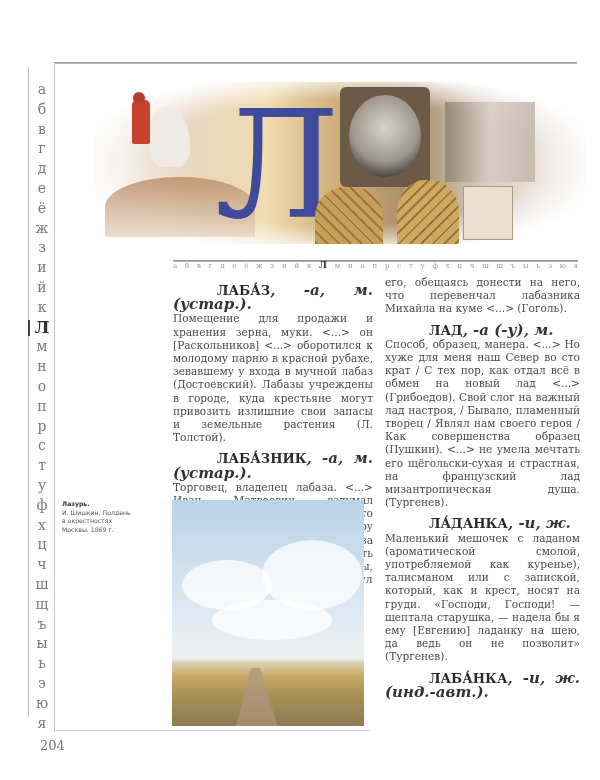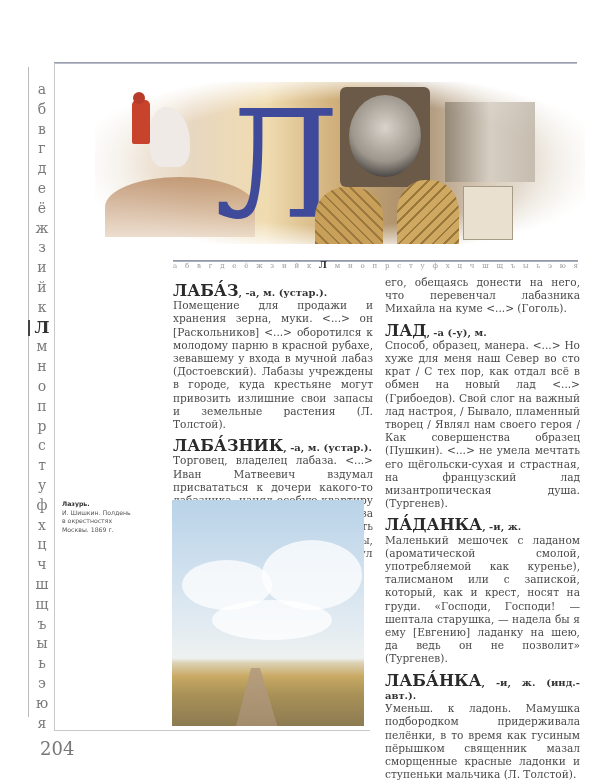--- a/index.html
+++ b/index.html
@@ -47,35 +47,35 @@
   .strip-line { position:absolute; left:173px; top:260px; width:405px; height:2px; background:linear-gradient(#858aa0,#b8bccb); }
   .strip { position:absolute; left:173px; top:262px; width:405px; display:flex; justify-content:space-between;
            font-size:7px; color:#9a9a9a; }
   .strip span.active { color:#333; font-weight:bold; font-size:9px; margin-top:-2px; }
 
   
   .col { position:absolute; font-size:10.6px; line-height:13.2px; color:#4a4a4a; }
   .col-left { left:173px; top:284px; width:200px; }
   .col-right { left:385px; top:276px; width:195px; }
   .entry { margin-bottom:8px; text-align:justify; }
-  .head { font-weight:bold; color:#2a2a2a; font-size:16px; }
-  .gram { font-weight:bold; font-size:10px; color:#333; }
+  .head { font-weight:bold; color:#2a2a2a; font-size:13px;margin-left:44px; }
+  .gram { font-style:italic; font-weight:bold; font-size:15px; color:#333; }
   .quote { }
 
   
   .caption { position:absolute; left:62px; top:500px; width:100px; font-family:"DejaVu Sans", sans-serif;
              font-size:6.2px; line-height:8.5px; color:#555; }
   .caption .title { font-weight:bold; color:#333; }
   .painting { position:absolute; left:172px; top:500px; width:192px; height:226px; overflow:hidden;
               background:linear-gradient(180deg,#b9d3e8 0%, #cfe0ee 30%, #e2ebf2 55%, #eef1f0 70%, #dcd3b6 72%, #c9a964 78%, #a99157 86%, #8c7b52 100%); }
   .painting .cloud { position:absolute; border-radius:50%; background:rgba(255,255,255,.75); }
   .painting .road { position:absolute; left:55px; top:168px; width:60px; height:70px;
                     background:linear-gradient(#b79f7e,#9f8868); clip-path:polygon(40% 0,55% 0,90% 100%,10% 100%); }
 
-  .page-num { position:absolute; left:40px; top:738px; font-size:18px; color:#777; font-family:"DejaVu Serif", serif; }
+  .page-num { position:absolute; left:40px; top:738px; font-size:13px; color:#777; font-family:"DejaVu Serif", serif; }
 </style>
 </head>
 <body>
 
 <div class="rail-line"></div>
 <div class="frame-top"></div>
 <div class="frame-left"></div>
 <div class="frame-bottom"></div>
 
 <nav class="rail" id="rail">
@@ -166,21 +166,21 @@
 
 <div class="col col-left" id="col-left">
     <div class="entry"><span class="head">ЛАБА́З</span><span class="gram">, -а, м. (устар.).</span><br><span>Помещение для продажи и хранения зерна, муки. </span><span class="quote">&lt;...&gt; он [Раскольников] &lt;...&gt; оборотился к молодому парню в красной рубахе, зевавшему у входа в мучной лабаз (Достоевский). Лабазы учреждены в городе, куда крестьяне могут привозить излишние свои запасы и земельные растения (Л. Толстой).</span></div>
     <div class="entry"><span class="head">ЛАБА́ЗНИК</span><span class="gram">, -а, м. (устар.).</span><br><span>Торговец, владелец лабаза. </span><span class="quote">&lt;...&gt; Иван Матвеевич вздумал присвататься к дочери какого-то лабазника, нанял особую квартиру и переехал (Гончаров). &lt;...&gt; за венчание — семьдесят пять рублей, и то не согласился бы, если бы он [Ноздрёв] не припугнул</span></div>
   </div>
 
 <div class="col col-right" id="col-right">
     <div class="entry"><span class="quote">его, обещаясь донести на него, что перевенчал лабазника Михайла на куме &lt;...&gt; (Гоголь).</span></div>
     <div class="entry"><span class="head">ЛАД</span><span class="gram">, -а (-у), м.</span><br><span>Способ, образец, манера. </span><span class="quote">&lt;...&gt; Но хуже для меня наш Север во сто крат / С тех пор, как отдал всё в обмен на новый лад &lt;...&gt; (Грибоедов). Свой слог на важный лад настроя, / Бывало, пламенный творец / Являл нам своего героя / Как совершенства образец (Пушкин). &lt;...&gt; не умела мечтать его щёгольски-сухая и страстная, на французский лад мизантропическая душа. (Тургенев).</span></div>
     <div class="entry"><span class="head">ЛА́ДАНКА</span><span class="gram">, -и, ж.</span><br><span>Маленький мешочек с ладаном (ароматической смолой, употребляемой как куренье), талисманом или с запиской, который, как и крест, носят на груди. </span><span class="quote">«Господи, Господи! — шептала старушка, — надела бы я ему [Евгению] ладанку на шею, да ведь он не позволит» (Тургенев).</span></div>
-    <div class="entry"><span class="head">ЛАБА́НКА</span><span class="gram">, -и, ж. (инд.-авт.).</span><br><span class="quote">Уменьш. к ладонь. Мамушка подбородком придерживала пелёнки, в то время как гусиным пёрышком священник мазал сморщенные красные ладонки и ступеньки мальчика (Л. Толстой).</span></div>
+    <div class="entry"><span class="head">ЛАБА́НКА</span><span class="gram">, -и, ж. (инд.-авт.).</span><br></div>
   </div>
 
 <div class="caption">
   <div class="title">Лазурь.</div>
   <div>И. Шишкин. Полдень</div>
   <div>в окрестностях</div>
   <div>Москвы. 1869 г.</div>
 </div>
 
 <div class="painting">

